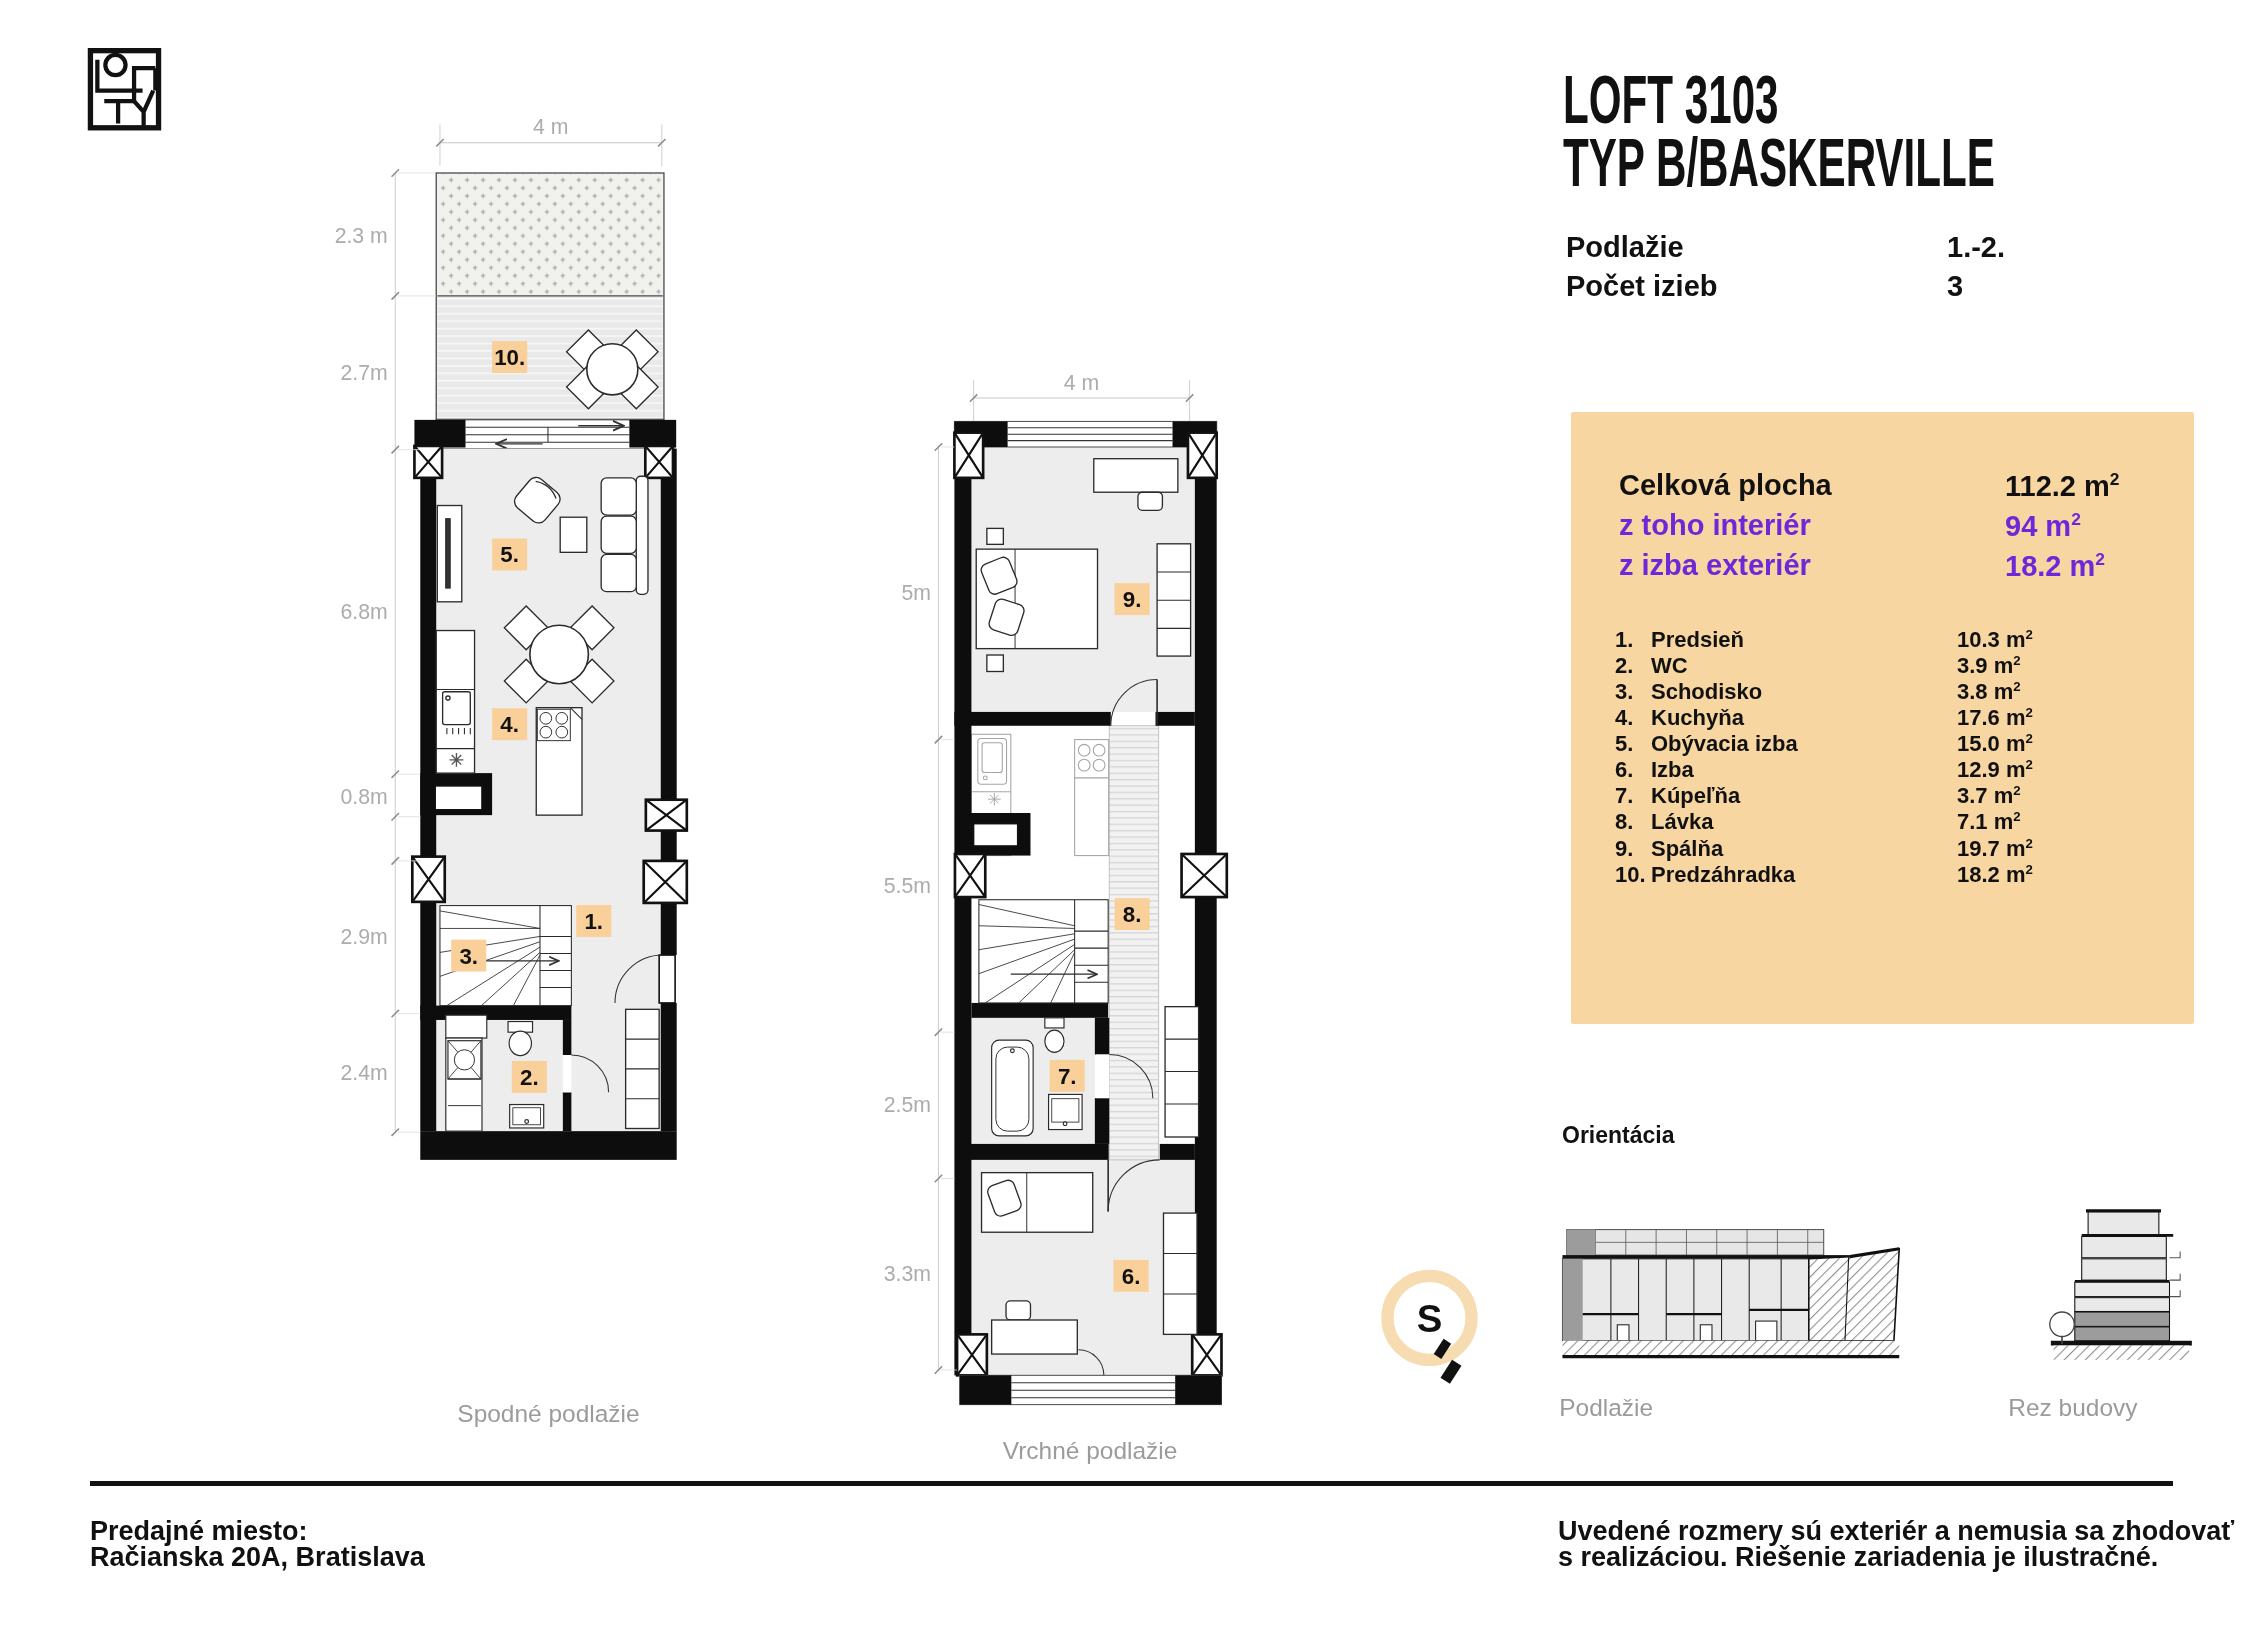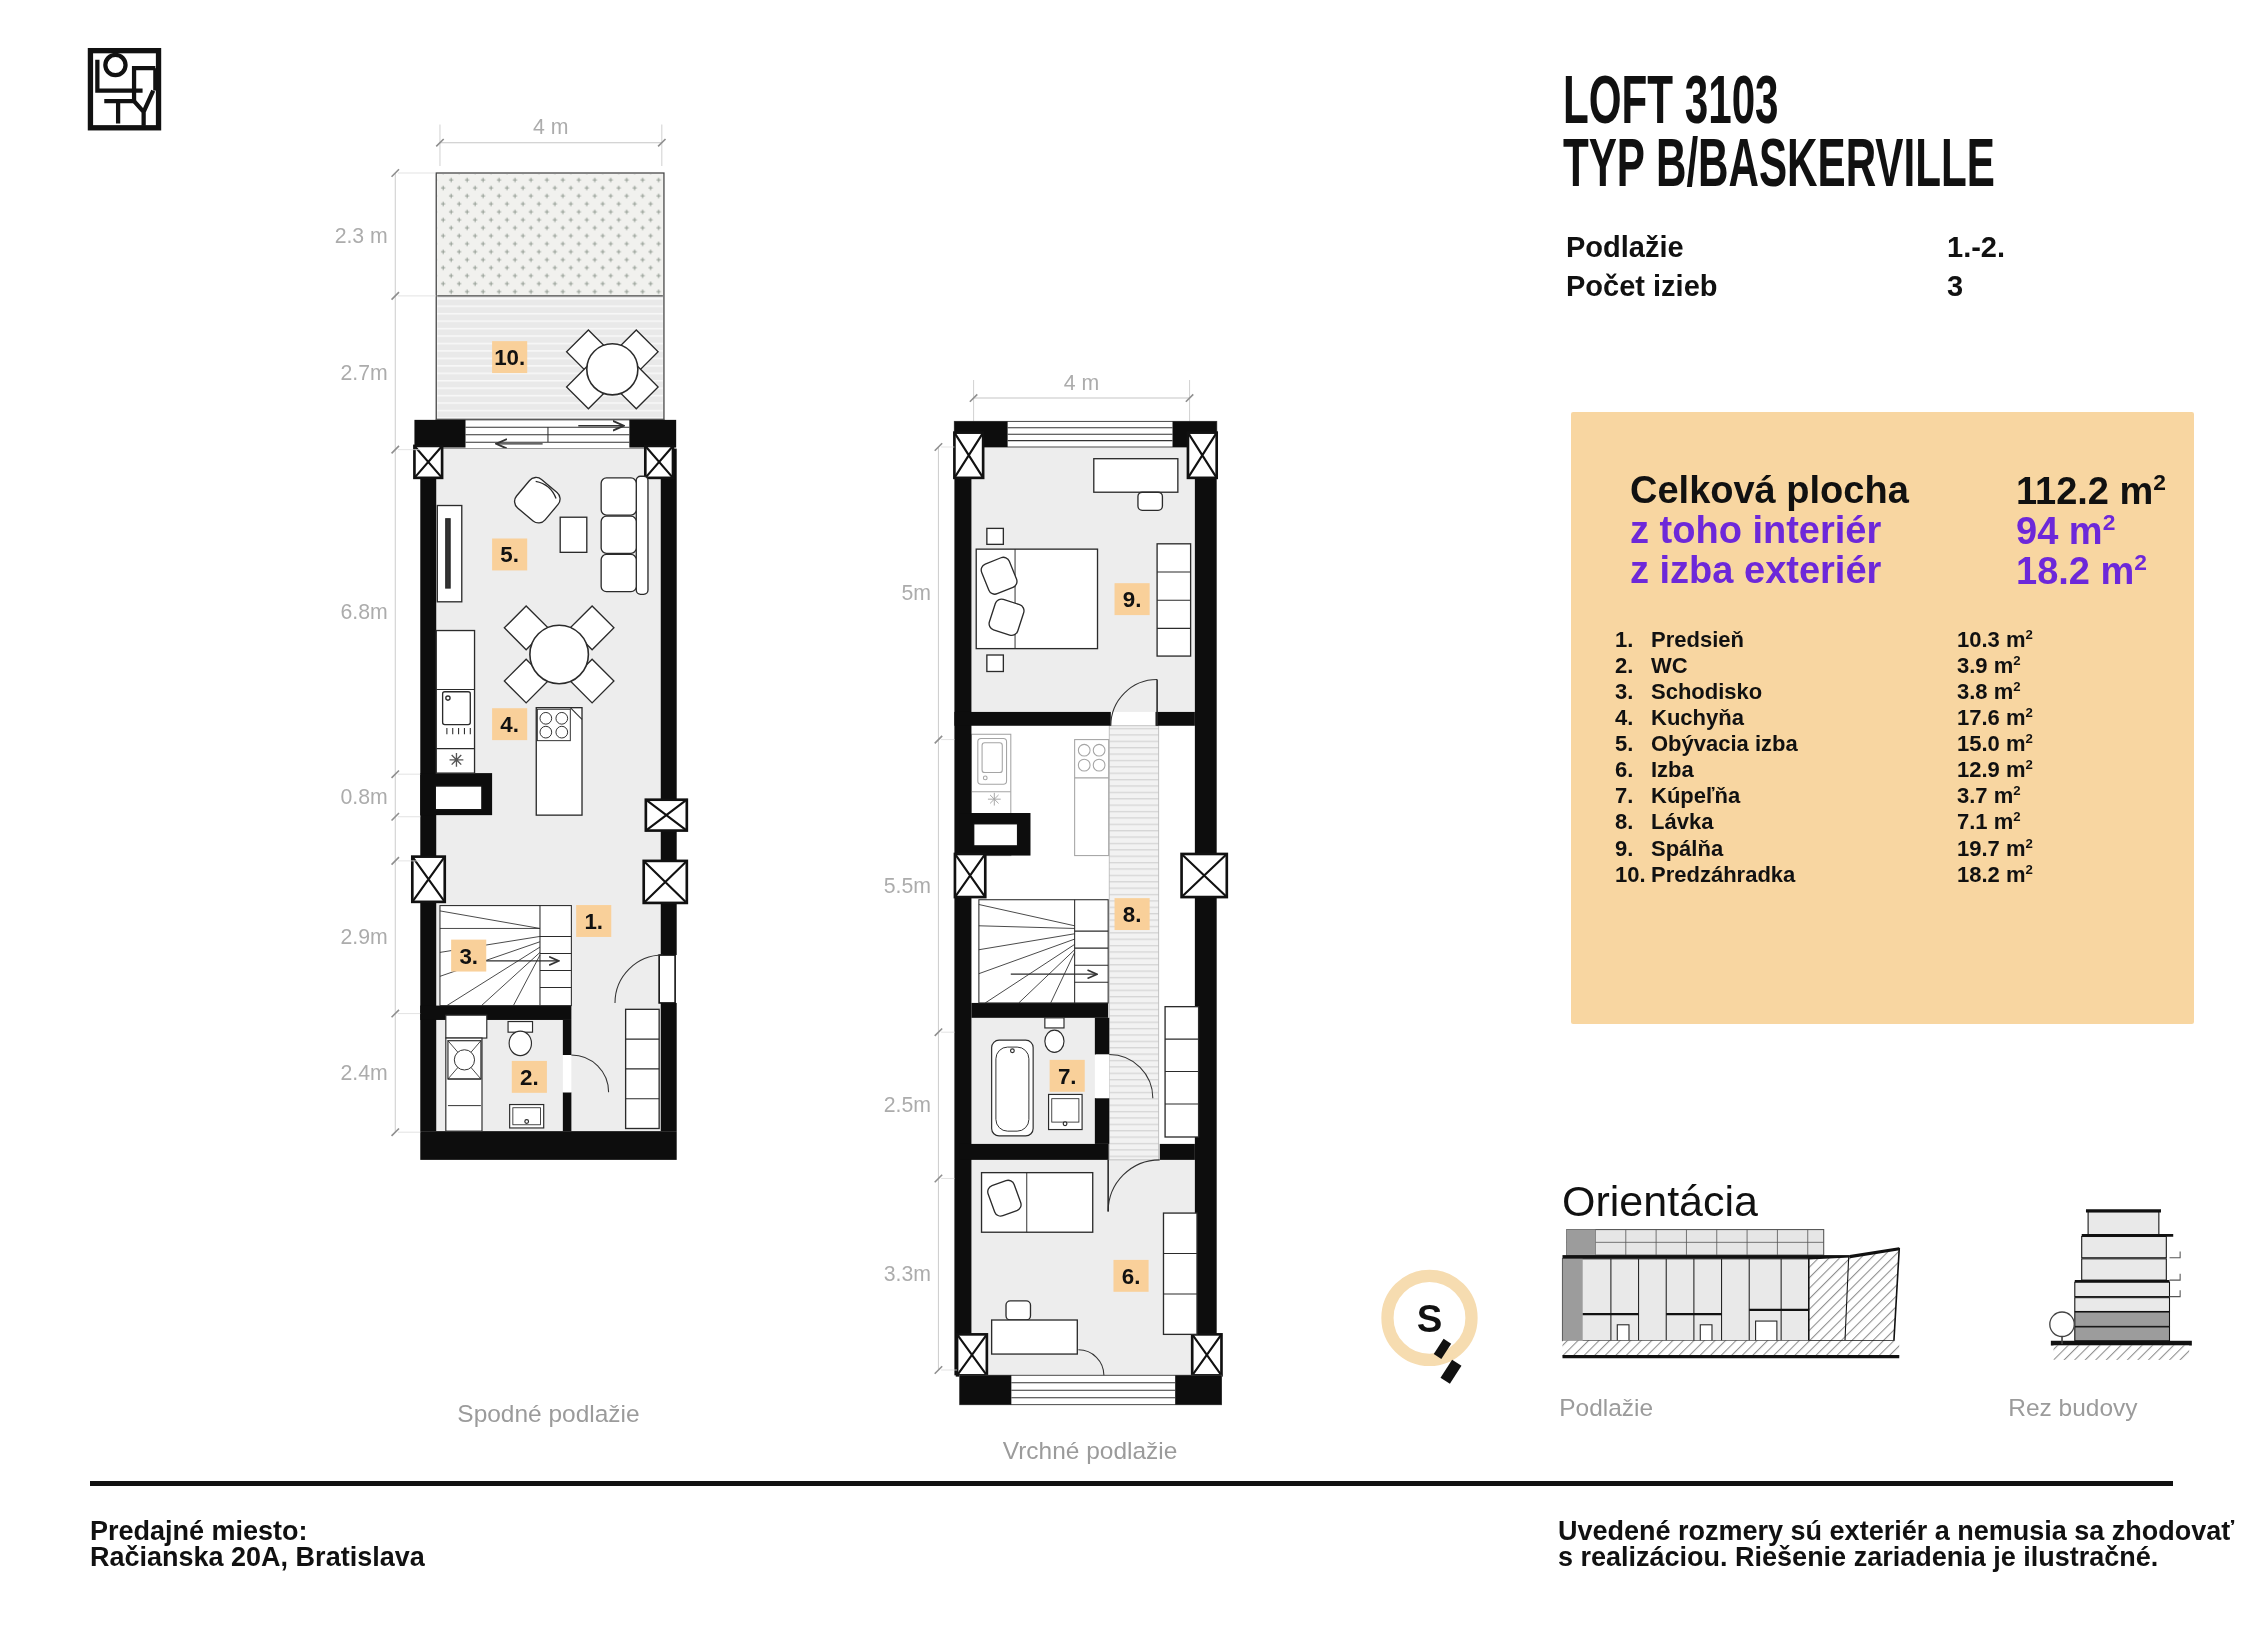--- a/index.html
+++ b/index.html
@@ -13,31 +13,31 @@
   .title{left:1563px;top:68px;font-size:68px;line-height:63px;font-weight:700;
          letter-spacing:0px;transform:scaleX(0.62);transform-origin:0 0;white-space:nowrap;}
 
   
   .spec-row{left:1566px;width:628px;height:34px;font-size:29px;font-weight:700;}
   .spec-row .lbl{position:absolute;left:0;top:0;}
   .spec-row .val{position:absolute;left:381px;top:0;}
 
   
   .panel{left:1571px;top:412px;width:623px;height:612px;background:#F8D6A1;border-radius:2.1px;}
-  .sum-row{position:absolute;left:59px;width:553px;font-size:38px;font-weight:700;}
+  .sum-row{position:absolute;left:48px;width:553px;font-size:29px;font-weight:700;}
   .sum-row .val{position:absolute;left:386px;top:0;white-space:nowrap;}
   .sum-gray{color:#6d28d9;}
   .room-row{position:absolute;width:564px;font-size:22px;font-weight:700;}
   .room-row .no{position:absolute;left:44px;}
   .room-row .nm{position:absolute;left:80px;}
   .room-row .val{position:absolute;left:386px;white-space:nowrap;}
   .u sup{font-size:60%;}
 
   
-  .orient-h{left:1562px;top:1177px;font-size:43px;font-weight:400;}
+  .orient-h{left:1562px;top:1122px;font-size:23px;font-weight:700;}
 
   
   .rule{left:90px;top:1481px;width:2083px;height:5.3px;background:#111;}
   .foot{top:1518px;font-size:27px;line-height:26px;font-weight:700;white-space:nowrap;}
   .foot-left{left:90px;}
   .foot-contact{left:460px;}
   .foot-note{left:1558px;}
 </style>
 </head>
 <body>

